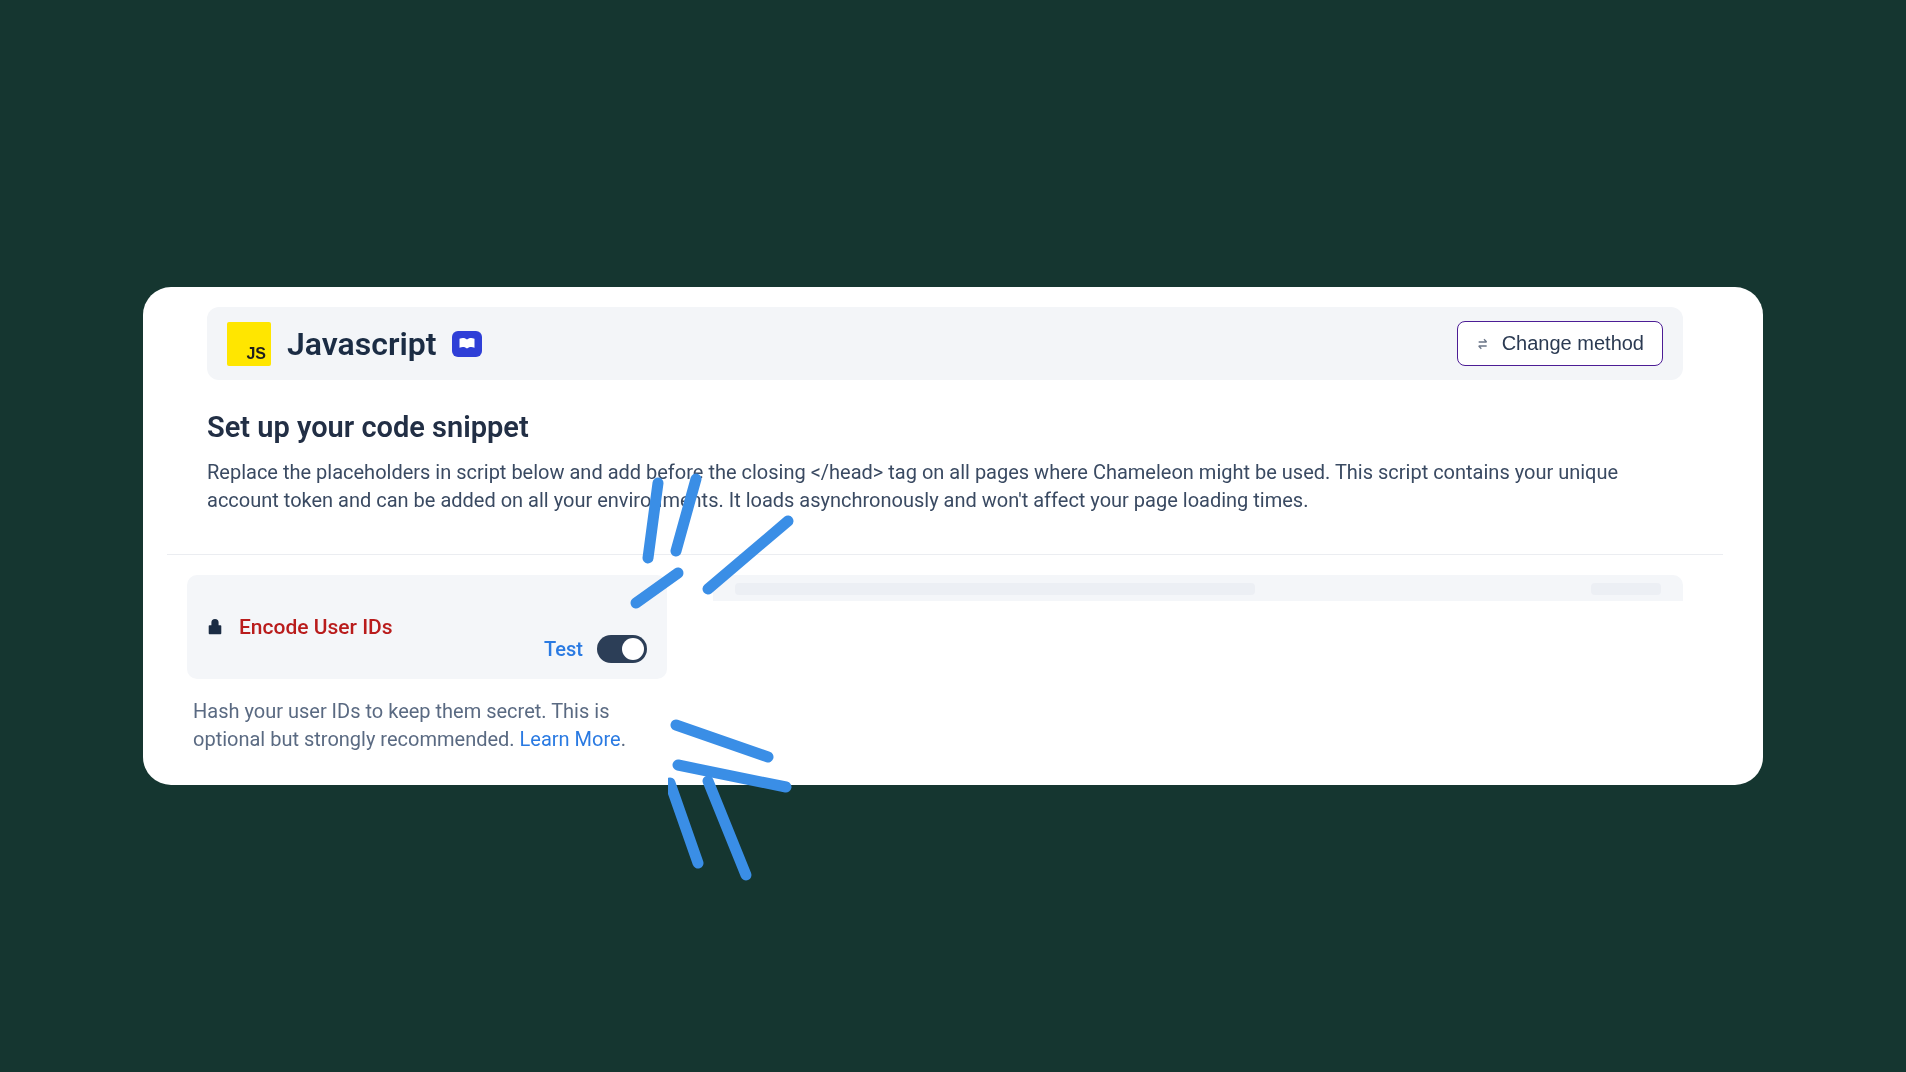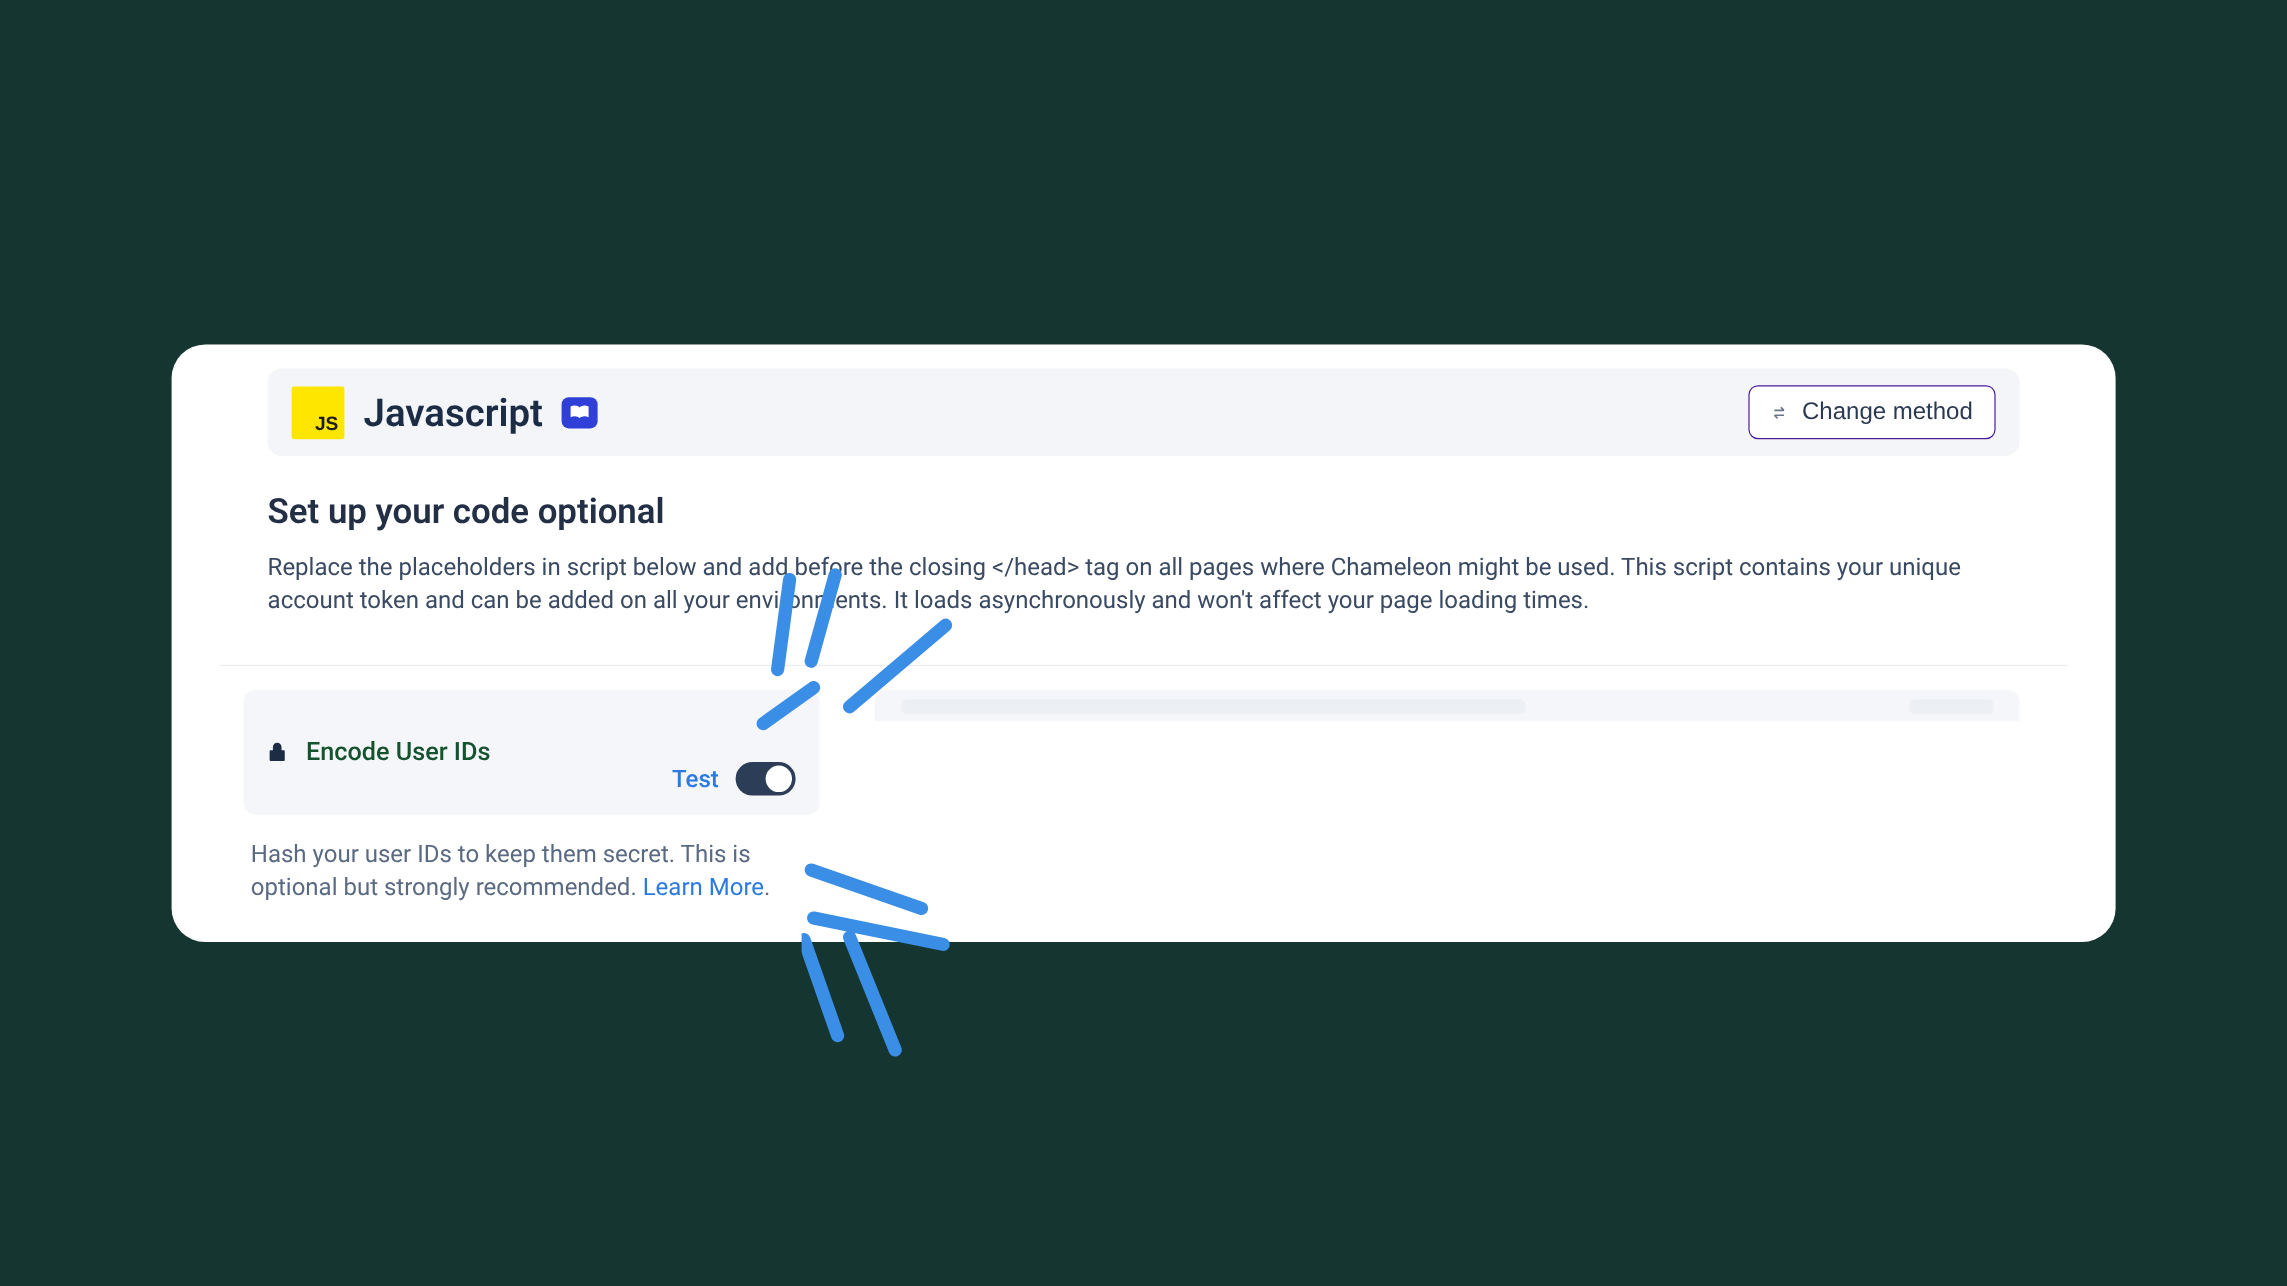--- a/index.html
+++ b/index.html
@@ -19,21 +19,21 @@
       display: flex;
       align-items: center;
       justify-content: center;
       position: relative;
     }
     .card {
       width: 1620px;
       height: 498px;
       background: #fff;
       border-radius: 28px;
-      padding: 20px 40px 0 40px;
+      padding: 20px 40px 0 24px;
       position: relative;
       overflow: hidden;
     }
     .method-bar {
       background: #f3f5f8;
       border-radius: 12px;
       display: flex;
       align-items: center;
       justify-content: space-between;
       padding: 14px 20px;
@@ -126,21 +126,21 @@
       align-items: center;
       gap: 16px;
     }
     .lock-icon {
       width: 16px;
       height: 18px;
       fill: #1b2c44;
     }
     .encode-label {
       font-size: 21px;
-      color: #14532d;
+      color: #b91c1c;
       font-weight: 500;
     }
     .encode-header-right {
       display: flex;
       align-items: center;
       gap: 14px;
       margin-top: 44px;
     }
     .test-link {
       font-size: 20px;
@@ -255,21 +255,21 @@
         </span>
       </div>
       <button class="change-btn">
         <svg viewBox="0 0 24 24">
             <path d="M4 9 L16 9 M16 9 L12 5 M4 15 L16 15 M4 15 L8 19" stroke-width="2" fill="none"></path>
           </svg>
         <span>Change method</span>
       </button>
     </div>
 
-    <h2 class="section-title">Set up your code optional</h2>
+    <h2 class="section-title">Set up your code snippet</h2>
     <p class="section-desc">Replace the placeholders in script below and add before the closing &lt;/head&gt; tag on all pages where Chameleon might be used. This script contains your unique account token and can be added on all your environments. It loads asynchronously and won't affect your page loading times.</p>
 
     <hr class="divider">
 
     <div class="lower">
 
       <div class="encode-box">
         <div class="encode-header">
           <div class="encode-header-left">
             <svg class="lock-icon" viewBox="0 0 16 20">

